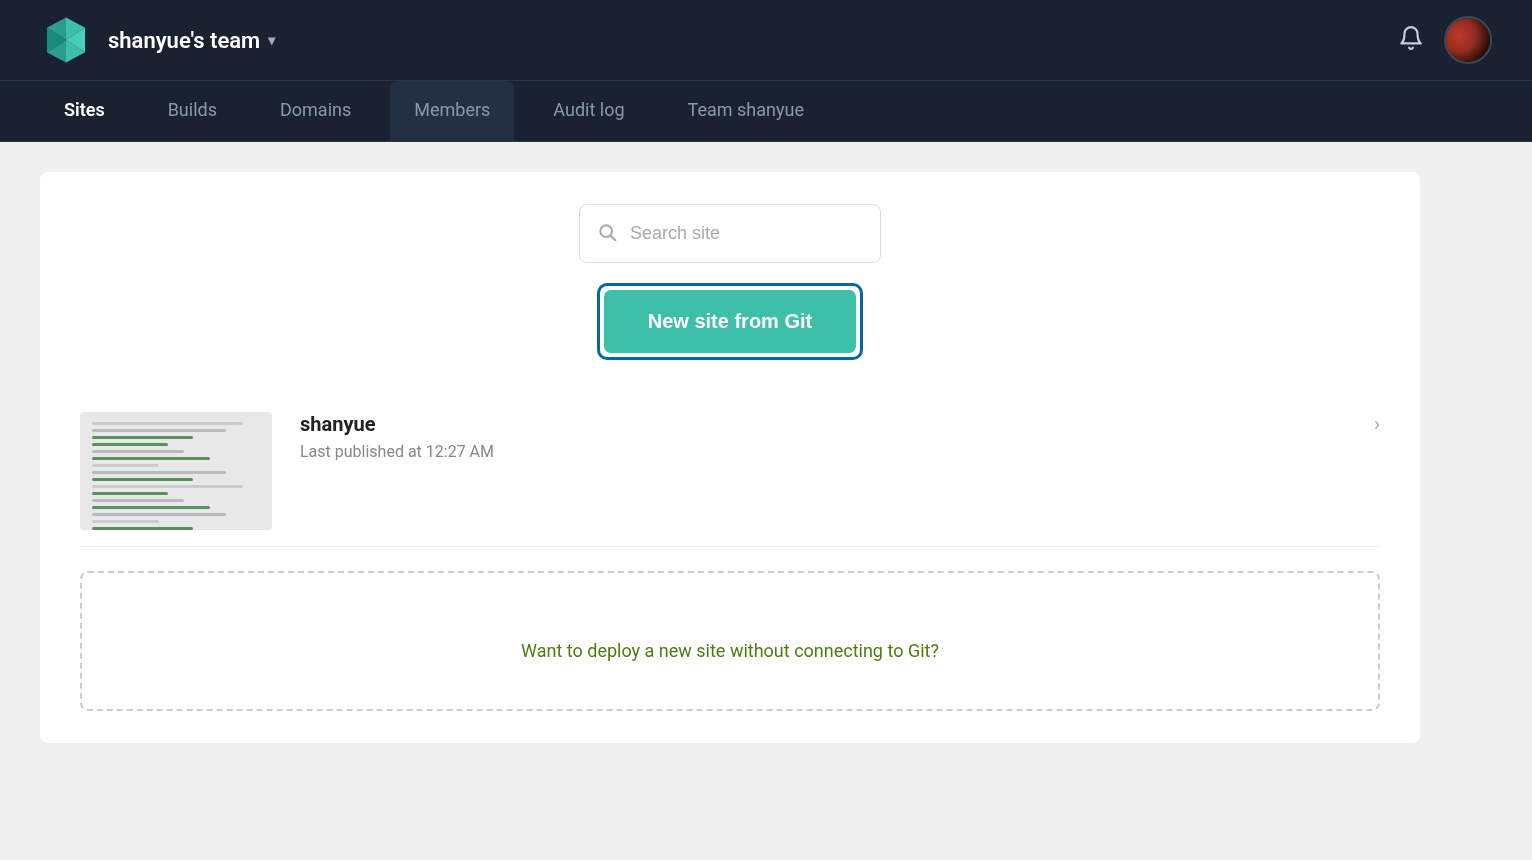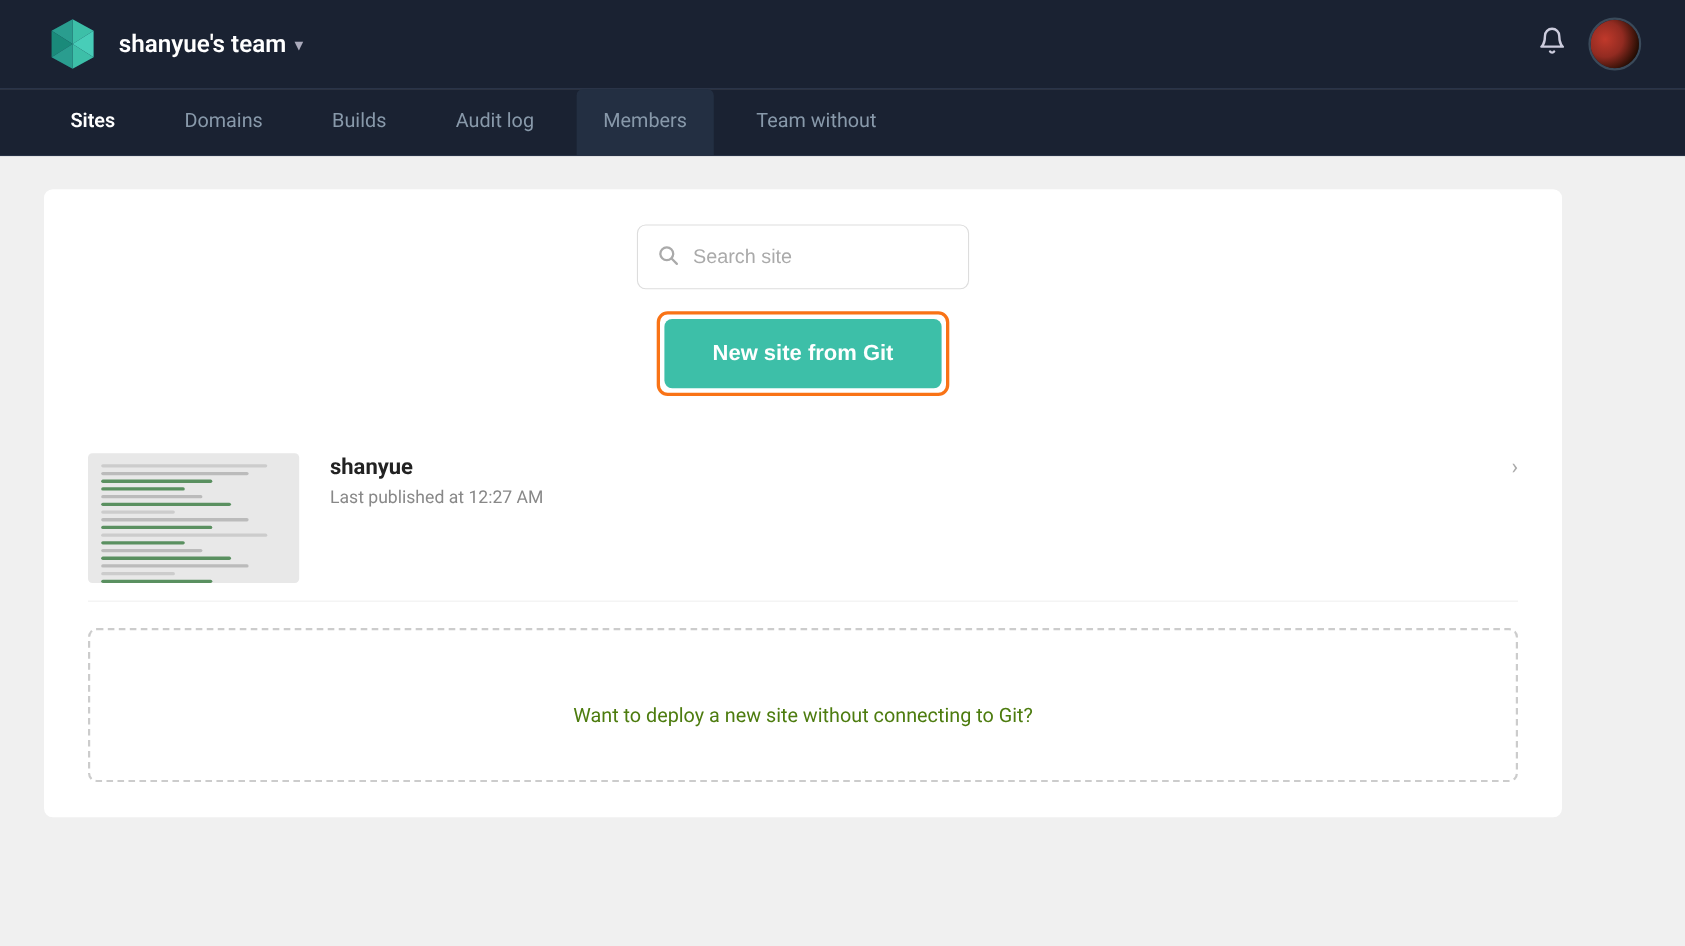--- a/index.html
+++ b/index.html
@@ -137,21 +137,21 @@
       border: 1.5px solid #ddd;
       border-radius: 8px;
       font-size: 18px;
       color: #555;
       outline: none;
       background: #fff;
     }
     .search-input::placeholder { color: #aaa; }
 
     .new-site-btn-wrapper {
-      border: 3px solid #f97316;
+      border: 3px solid #0369a1;
       border-radius: 10px;
       padding: 4px;
     }
     .new-site-btn {
       background: #3dbfa8;
       color: #fff;
       border: none;
       border-radius: 7px;
       padding: 20px 44px;
       font-size: 20px;
@@ -261,25 +261,25 @@
       </svg>
     </span>
     <div class="avatar">
       <div class="avatar-inner"></div>
     </div>
   </div>
 </header>
 
 <nav class="nav-tabs">
   <a class="nav-tab active" href="#">Sites</a>
+  <a class="nav-tab" href="#">Builds</a>
   <a class="nav-tab" href="#">Domains</a>
-  <a class="nav-tab" href="#">Builds</a>
+  <a class="nav-tab highlighted" href="#">Members</a>
   <a class="nav-tab" href="#">Audit log</a>
-  <a class="nav-tab highlighted" href="#">Members</a>
-  <a class="nav-tab" href="#">Team without</a>
+  <a class="nav-tab" href="#">Team shanyue</a>
 </nav>
 
 <main class="main">
   <div class="content-card">
 
     <div class="toolbar">
       <div class="search-wrapper">
         <span class="search-icon-wrap">
           <svg width="20" height="20" viewBox="0 0 24 24" fill="none" stroke="#aaa" stroke-width="2.5" stroke-linecap="round">
             <circle cx="11" cy="11" r="7"></circle>

